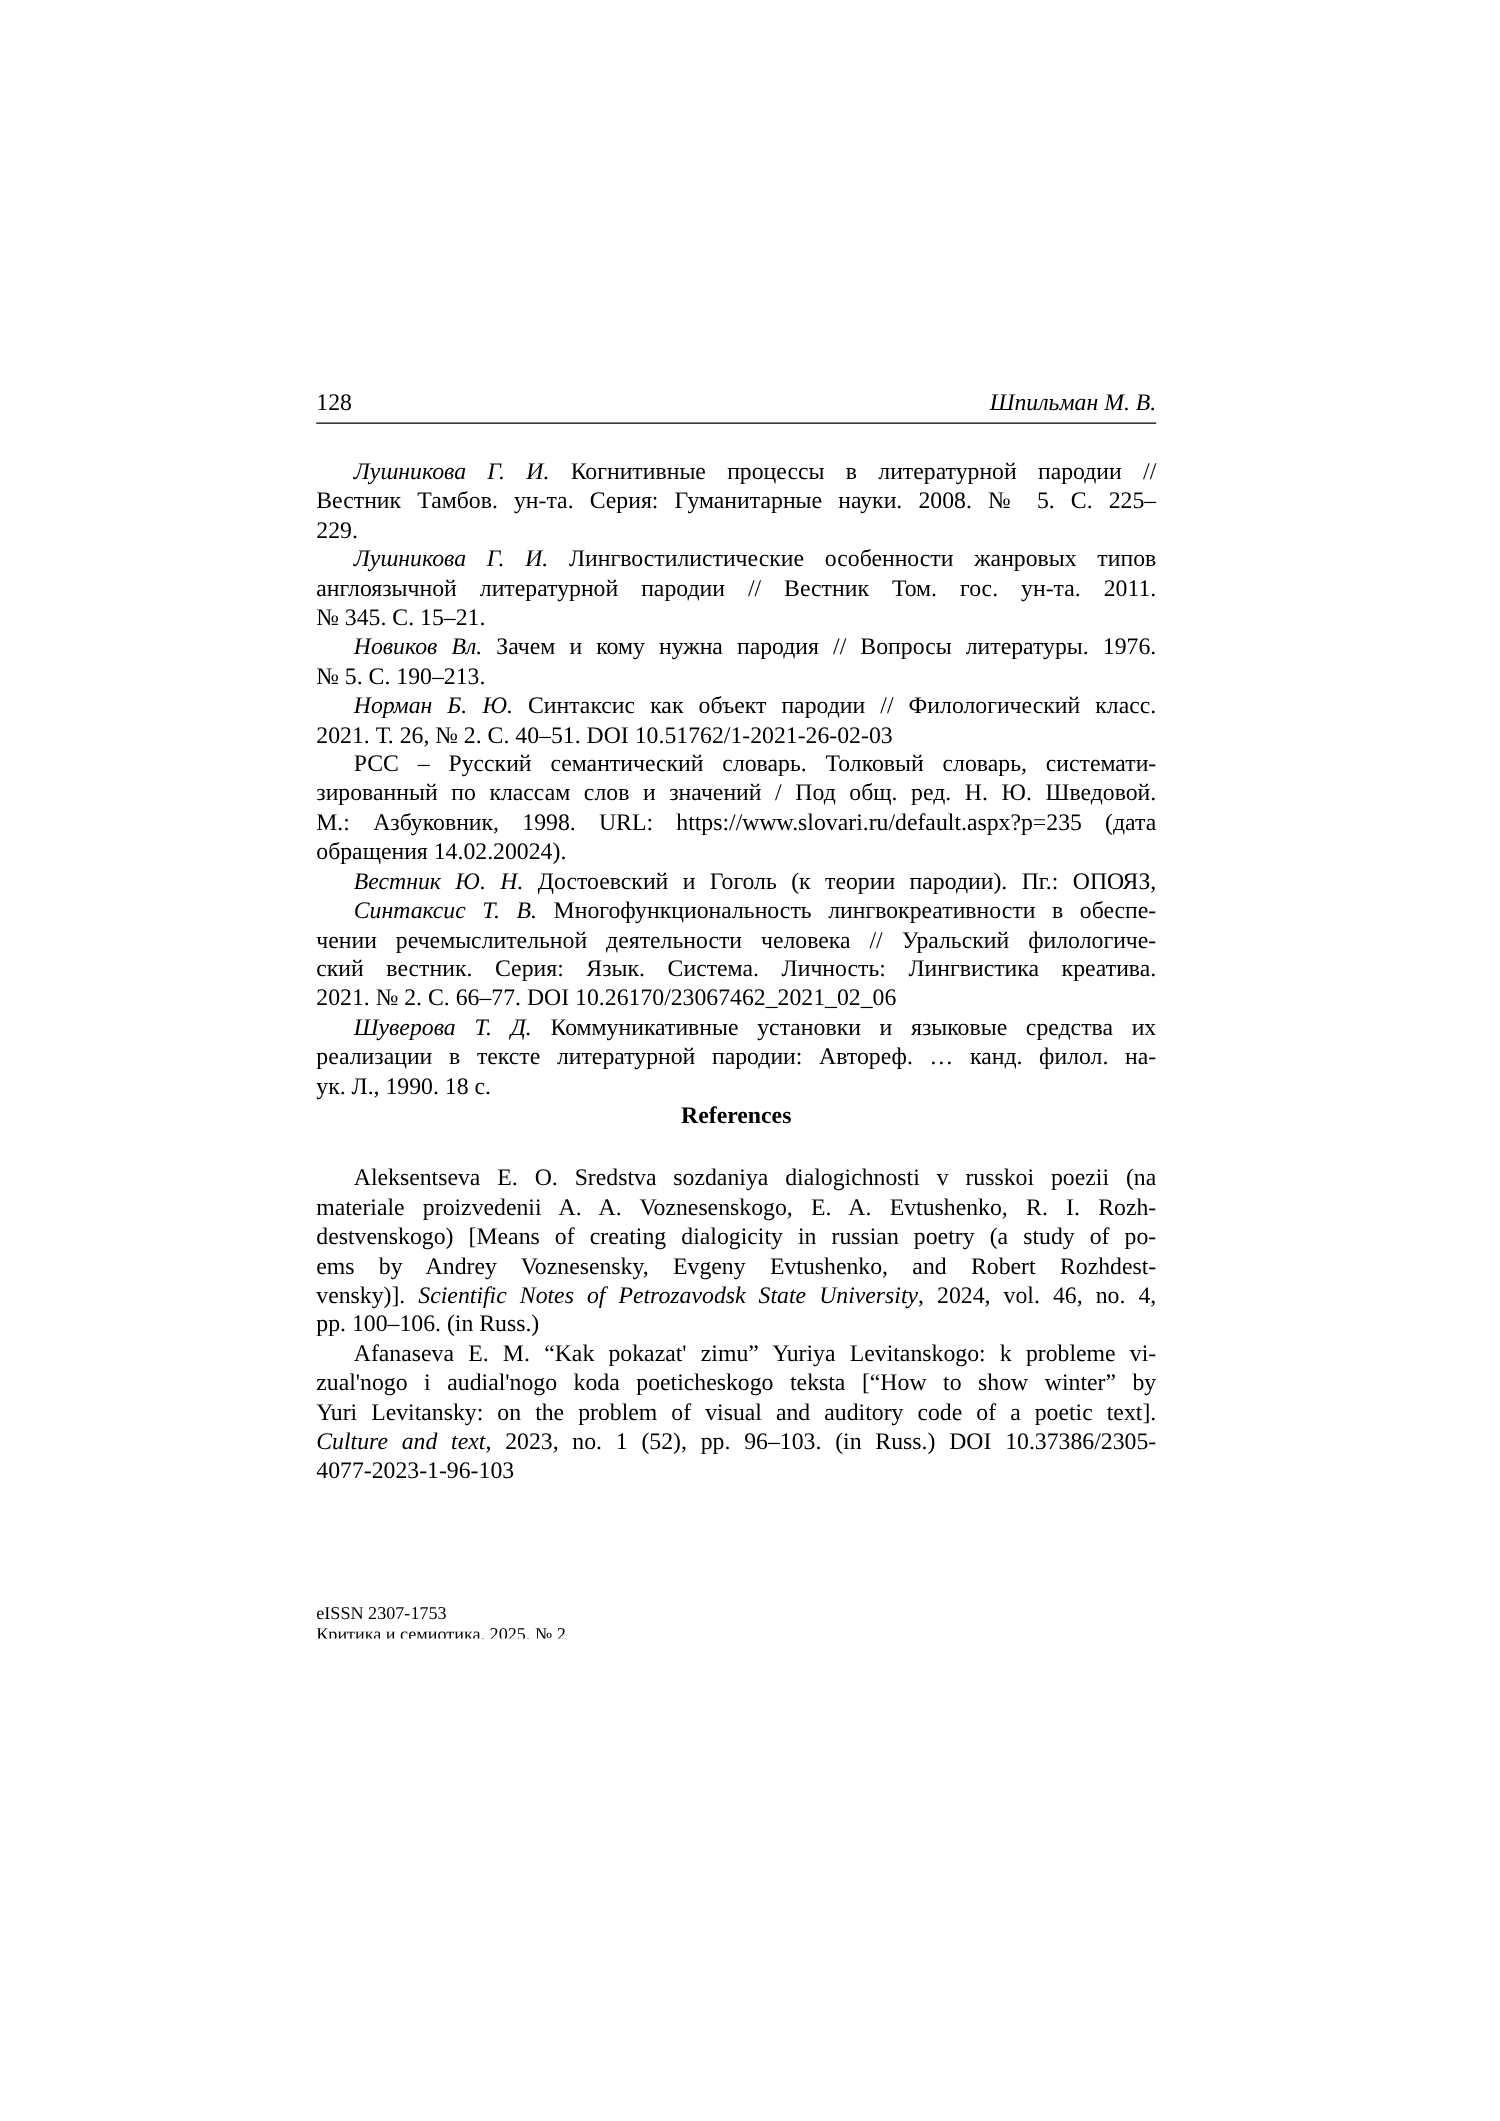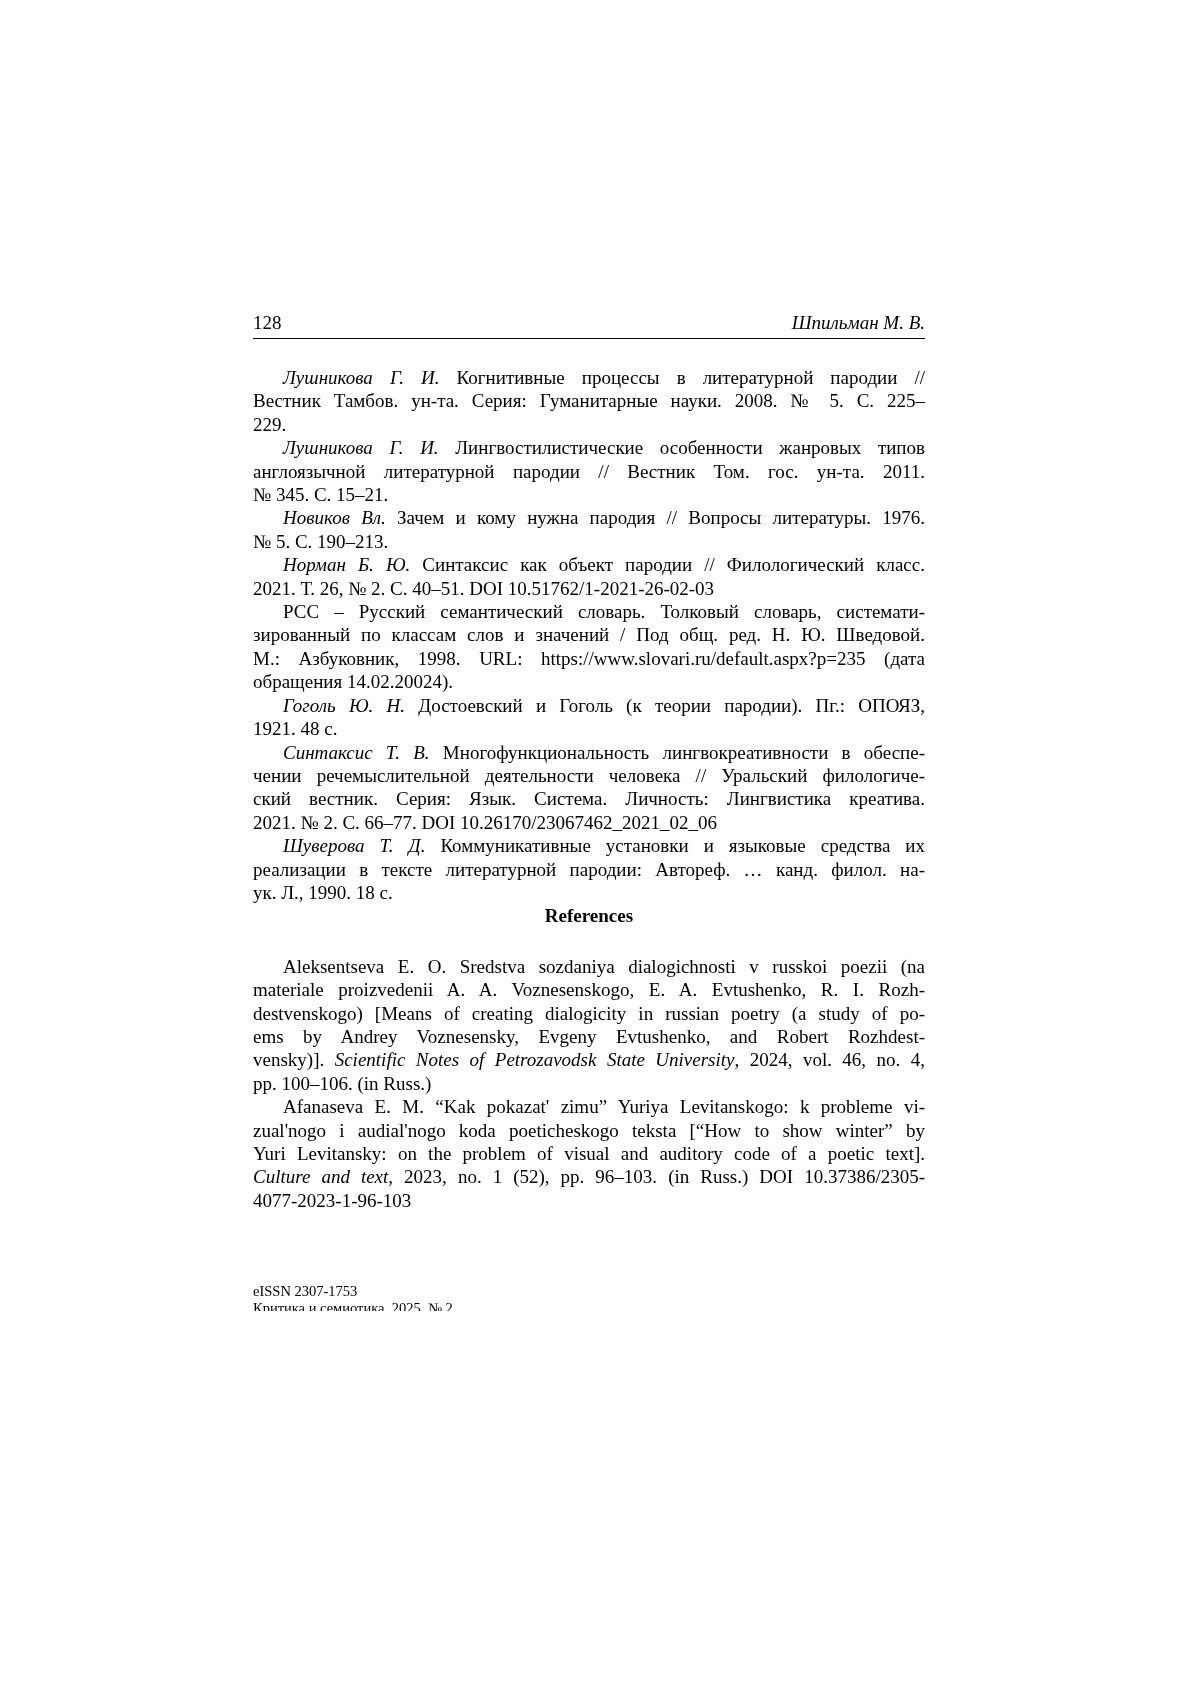--- a/index.html
+++ b/index.html
@@ -88,22 +88,21 @@
           <div class="line first"><span class="it">Норман Б. Ю.</span><span> Синтаксис как объект пародии // Филологический класс.</span></div>
           <div class="line last"><span>2021. Т. 26, № 2. С. 40–51. DOI 10.51762/1-2021-26-02-03</span></div>
         </div>
         <div class="para">
           <div class="line first"><span>РСС – Русский семантический словарь. Толковый словарь, системати-</span></div>
           <div class="line"><span>зированный по классам слов и значений / Под общ. ред. Н. Ю. Шведовой.</span></div>
           <div class="line"><span>М.: Азбуковник, 1998. URL: https://www.slovari.ru/default.aspx?p=235 (дата</span></div>
           <div class="line last"><span>обращения 14.02.20024).</span></div>
         </div>
         <div class="para">
-          <div class="line first"><span class="it">Гоголь Ю. Н.</span><span> Достоевский и Гоголь (к теории пародии). Пг.: ОПОЯЗ,</span></div>
-          <div class="line last"><span>1921. 48 с.</span></div>
+          <div class="line first"><span class="it">Вестник Ю. Н.</span><span> Достоевский и Гоголь (к теории пародии). Пг.: ОПОЯЗ,</span></div>
         </div>
         <div class="para">
           <div class="line first"><span class="it">Синтаксис Т. В.</span><span> Многофункциональность лингвокреативности в обеспе-</span></div>
           <div class="line"><span>чении речемыслительной деятельности человека // Уральский филологиче-</span></div>
           <div class="line"><span>ский вестник. Серия: Язык. Система. Личность: Лингвистика креатива.</span></div>
           <div class="line last"><span>2021. № 2. С. 66–77. DOI 10.26170/23067462_2021_02_06</span></div>
         </div>
         <div class="para">
           <div class="line first"><span class="it">Шуверова Т. Д.</span><span> Коммуникативные установки и языковые средства их</span></div>
           <div class="line"><span>реализации в тексте литературной пародии: Автореф. … канд. филол. на-</span></div>

